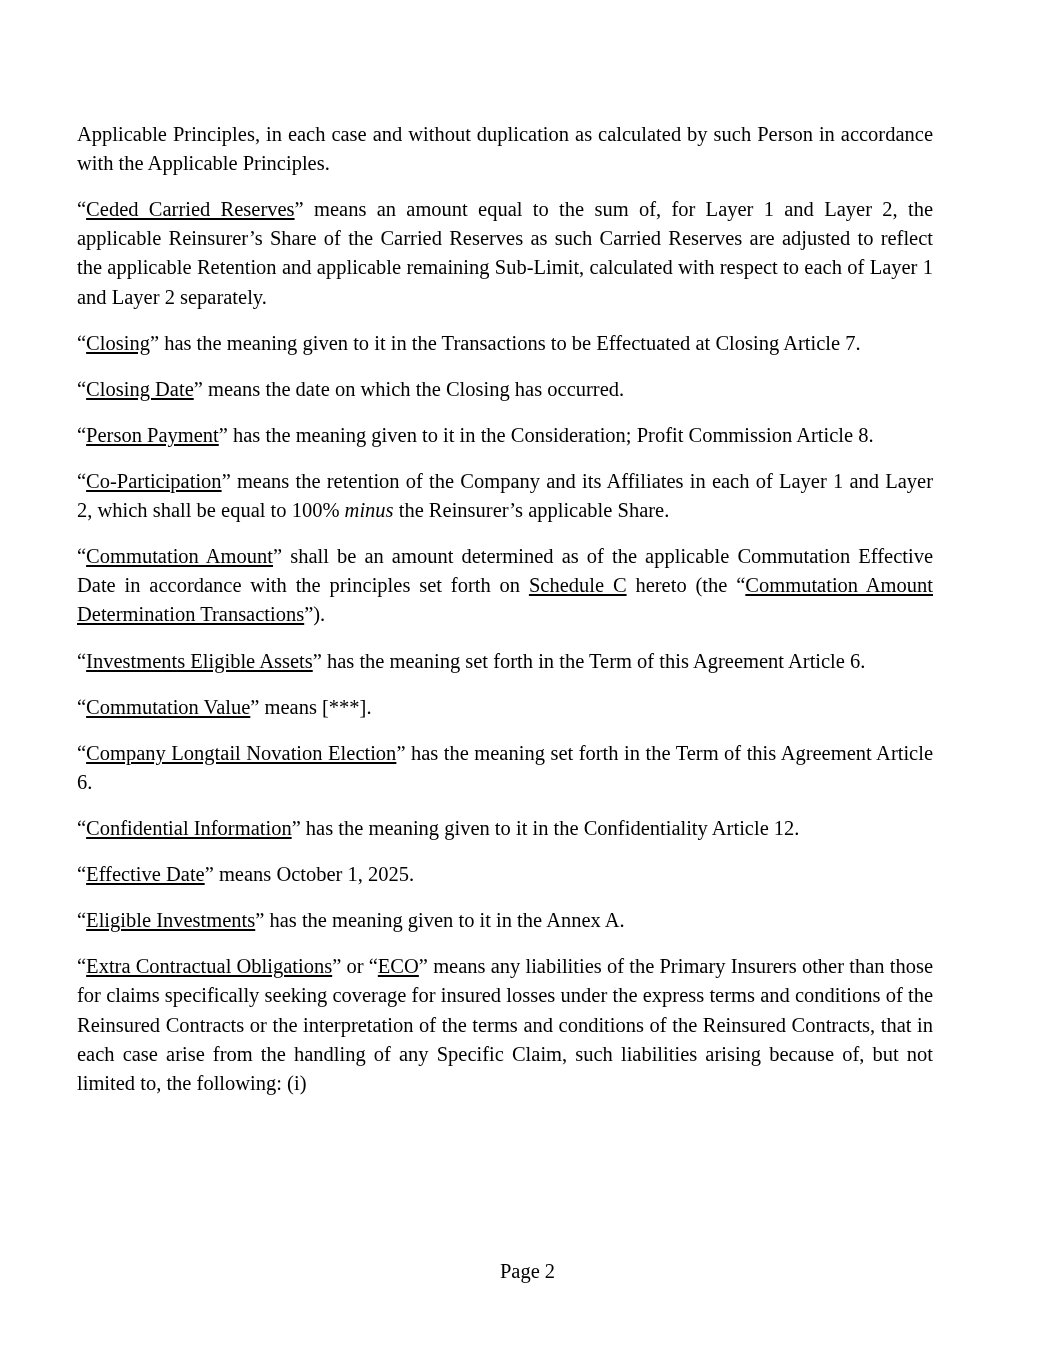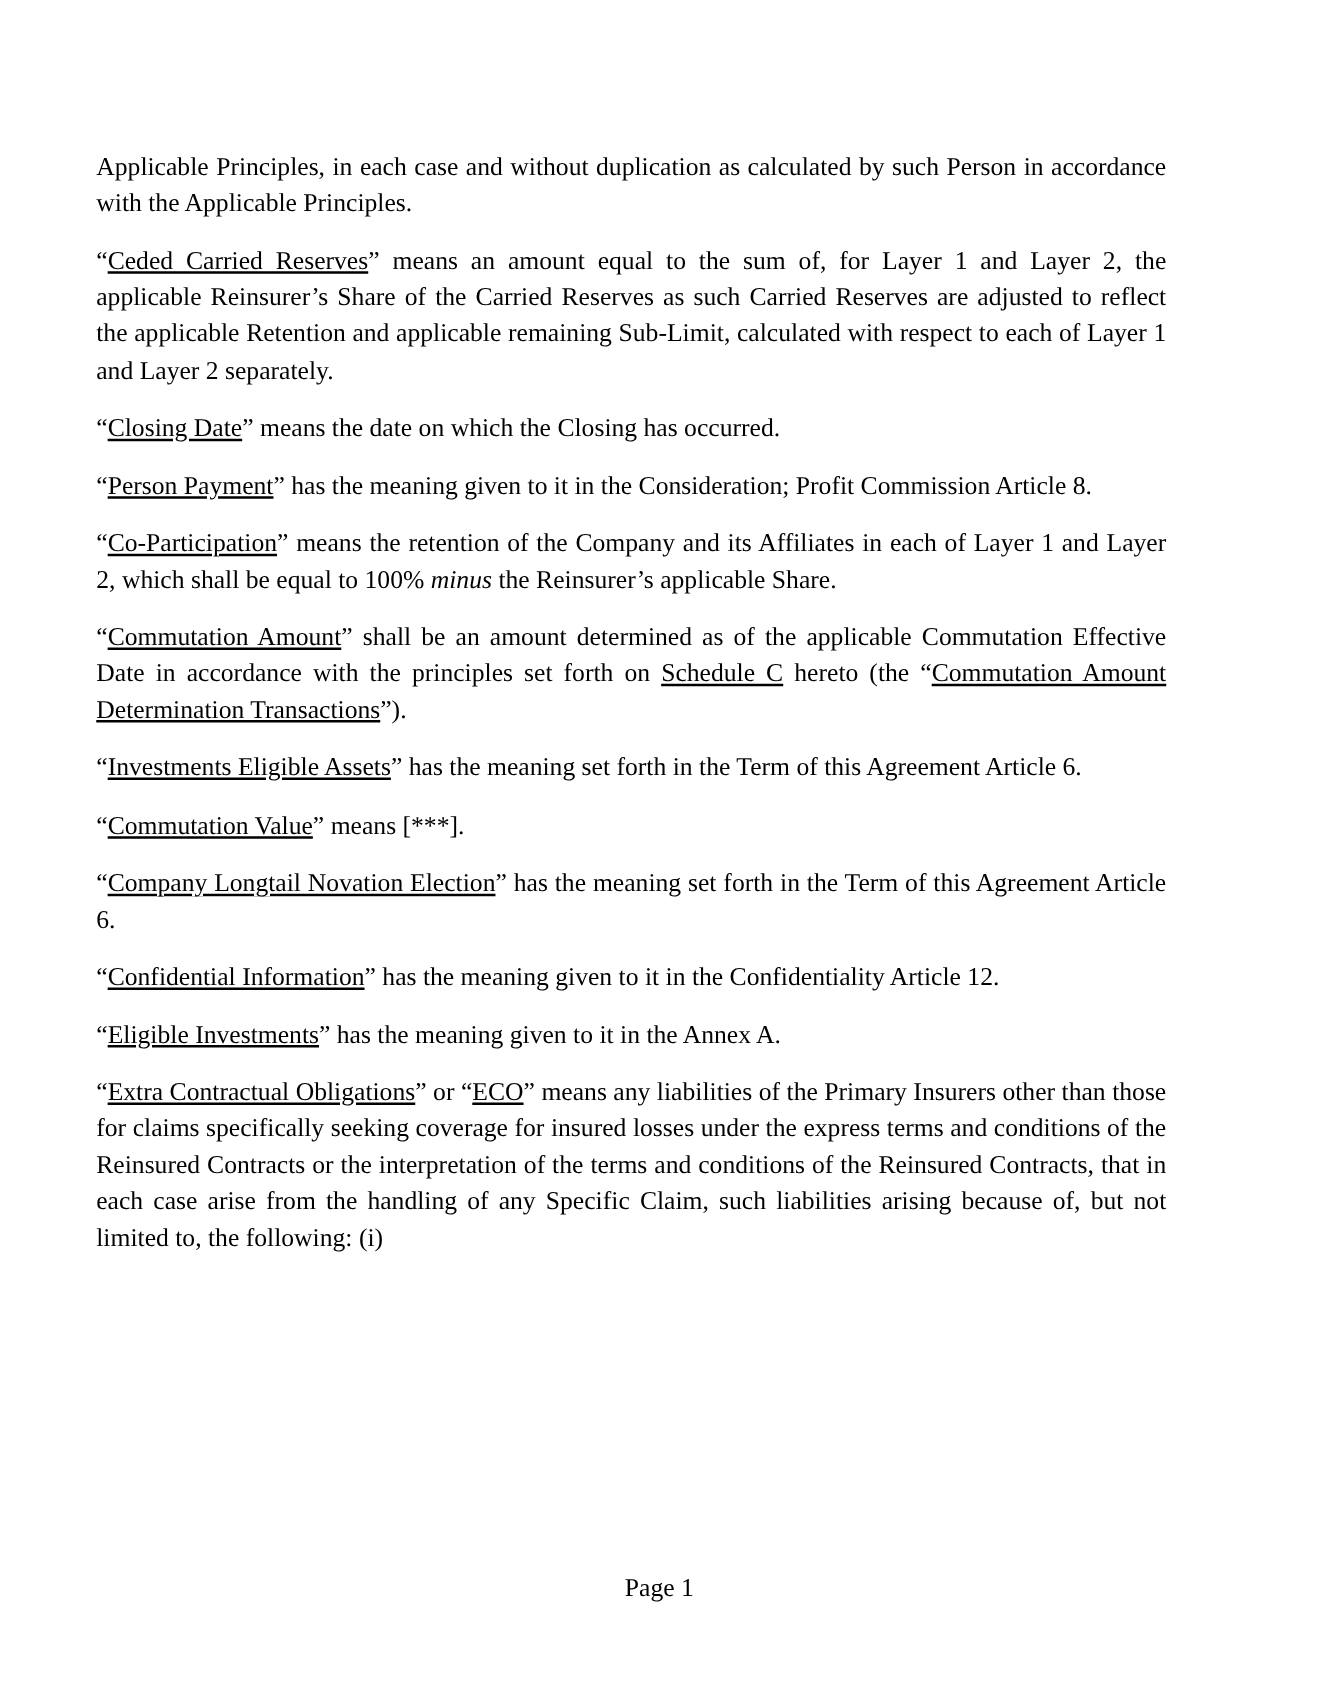--- a/index.html
+++ b/index.html
@@ -50,25 +50,27 @@
     font-family: "Liberation Serif", serif;
   }
 </style>
 </head>
 <body>
 
 <div class="page">
   <div class="body-text" id="body-text">
       <p class="para"><span>Applicable Principles, in each case and without duplication as calculated by such Person in accordance with the Applicable Principles.</span></p>
       <p class="para"><span>“</span><span class="u">Ceded Carried Reserves</span><span>” means an amount equal to the sum of, for Layer 1 and Layer 2, the applicable Reinsurer’s Share of the Carried Reserves as such Carried Reserves are adjusted to reflect the applicable Retention and applicable remaining Sub-Limit, calculated with respect to each of Layer 1 and Layer 2 separately.</span></p>
+      <p class="para"><span>“</span><span class="u">Closing</span><span>” has the meaning given to it in the Transactions to be Effectuated at Closing Article 7.</span></p>
       <p class="para"><span>“</span><span class="u">Closing Date</span><span>” means the date on which the Closing has occurred.</span></p>
       <p class="para"><span>“</span><span class="u">Person Payment</span><span>” has the meaning given to it in the Consideration; Profit Commission Article 8.</span></p>
       <p class="para"><span>“</span><span class="u">Co-Participation</span><span>” means the retention of the Company and its Affiliates in each of Layer 1 and Layer 2, which shall be equal to 100% </span><span class="it">minus</span><span> the Reinsurer’s applicable Share.</span></p>
       <p class="para"><span>“</span><span class="u">Commutation Amount</span><span>” shall be an amount determined as of the applicable Commutation Effective Date in accordance with the principles set forth on </span><span class="u">Schedule C</span><span> hereto (the “</span><span class="u">Commutation Amount Determination Transactions</span><span>”).</span></p>
       <p class="para"><span>“</span><span class="u">Investments Eligible Assets</span><span>” has the meaning set forth in the Term of this Agreement Article 6.</span></p>
       <p class="para"><span>“</span><span class="u">Commutation Value</span><span>” means [***].</span></p>
       <p class="para"><span>“</span><span class="u">Company Longtail Novation Election</span><span>” has the meaning set forth in the Term of this Agreement Article 6.</span></p>
       <p class="para"><span>“</span><span class="u">Confidential Information</span><span>” has the meaning given to it in the Confidentiality Article 12.</span></p>
+      <p class="para"><span>“</span><span class="u">Effective Date</span><span>” means October 1, 2025.</span></p>
       <p class="para"><span>“</span><span class="u">Eligible Investments</span><span>” has the meaning given to it in the Annex A.</span></p>
       <p class="para"><span>“</span><span class="u">Extra Contractual Obligations</span><span>” or “</span><span class="u">ECO</span><span>” means any liabilities of the Primary Insurers other than those for claims specifically seeking coverage for insured losses under the express terms and conditions of the Reinsured Contracts or the interpretation of the terms and conditions of the Reinsured Contracts, that in each case arise from the handling of any Specific Claim, such liabilities arising because of, but not limited to, the following: (i)</span></p>
     </div>
-  <div class="footer">Page 1</div>
+  <div class="footer">Page 2</div>
 </div>
 
 </body></html>

